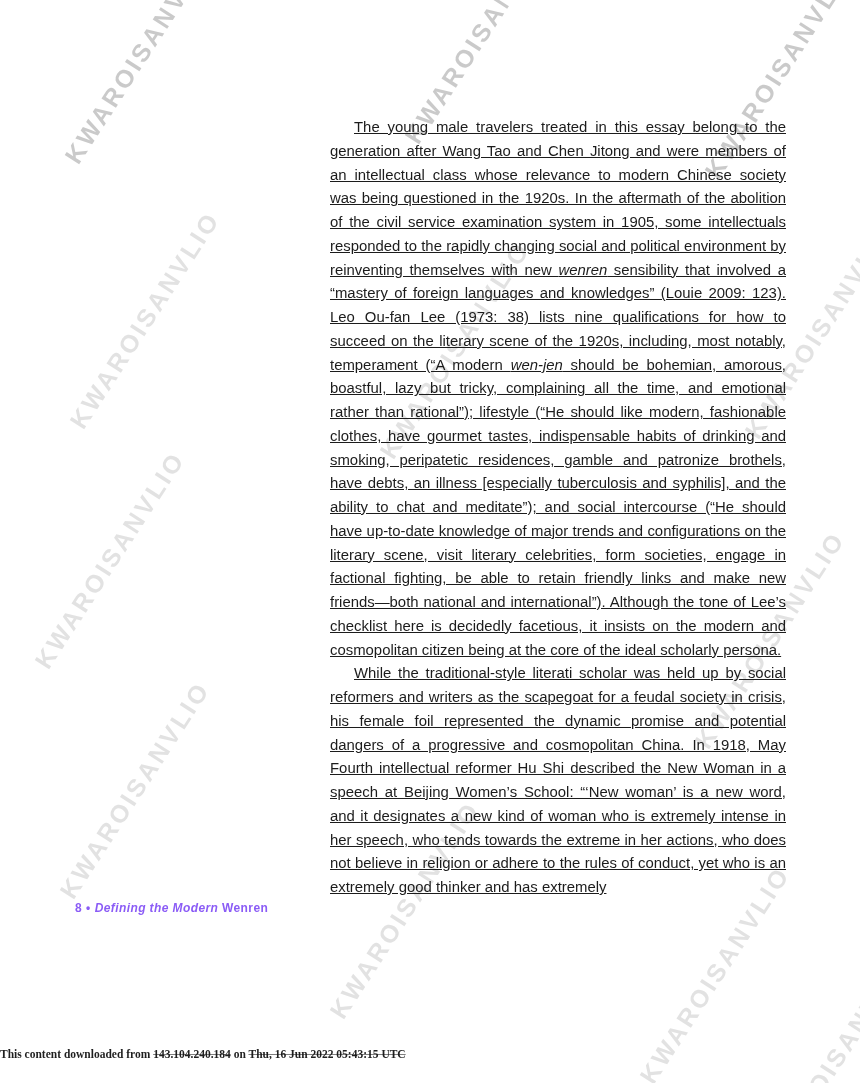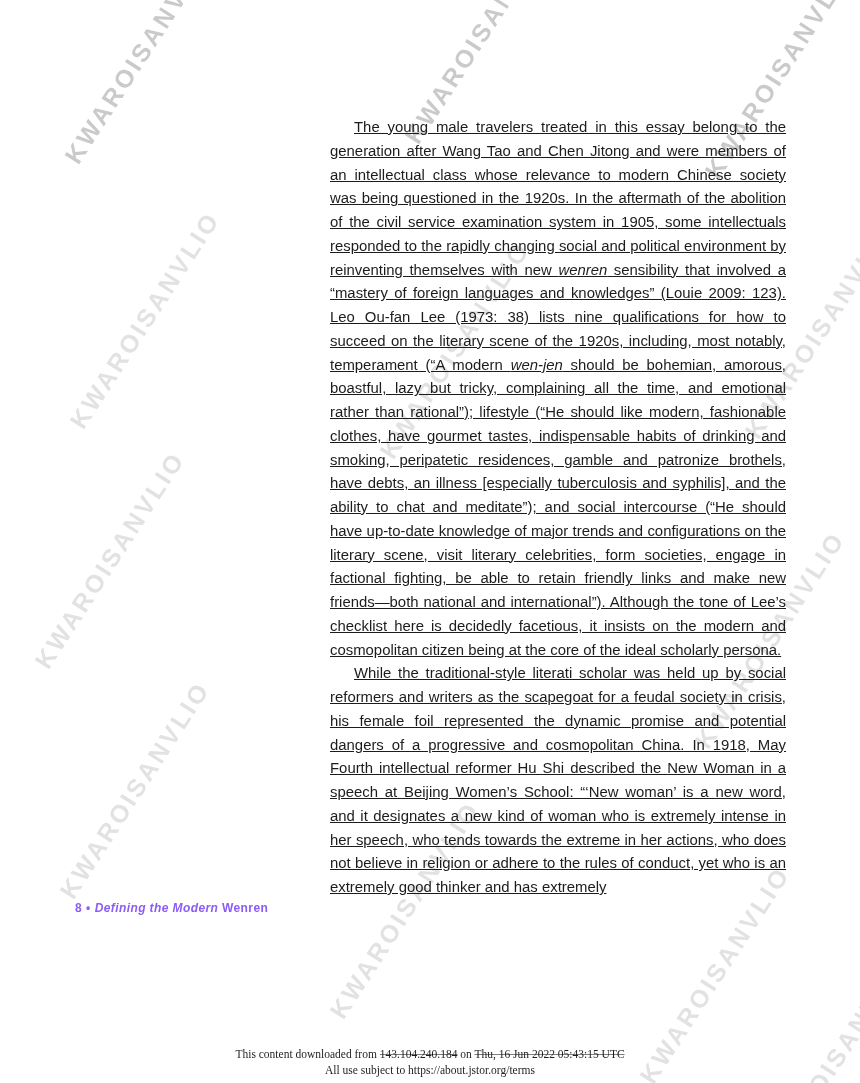--- a/index.html
+++ b/index.html
@@ -49,25 +49,25 @@
     letter-spacing:0.4px;
     color:#8b5cf6;
     white-space:nowrap;
   }
   .running-footer .sep { padding:0 4px; }
   
   .jstor-footer {
     position:absolute;
     left:0; right:0; top:1046px;
     z-index:1;
-    text-align:center;
     font-family:"Liberation Serif", serif;
     font-size:11.5px;
     line-height:16px;
     color:#1f1f1f;
+    font-weight:bold;
   }
   .redacted {
     filter:blur(0.7px);
     text-decoration:line-through;
     text-decoration-color:rgba(20,20,20,0.55);
   }
 </style>
 </head>
 <body>
 
@@ -92,16 +92,15 @@
       <p class="para indent"><span>The young male travelers treated in this essay belong to the generation after Wang Tao and Chen Jitong and were members of an intellectual class whose relevance to modern Chinese society was being questioned in the 1920s. In the aftermath of the abolition of the civil service examination system in 1905, some intellectuals responded to the rapidly changing social and political environment by reinventing themselves with new </span><span class="it">wenren</span><span> sensibility that involved a “mastery of foreign languages and knowledges” (Louie 2009: 123). Leo Ou-fan Lee (1973: 38) lists nine qualifications for how to succeed on the literary scene of the 1920s, including, most notably, temperament (“A modern </span><span class="it">wen-jen</span><span> should be bohemian, amorous, boastful, lazy but tricky, complaining all the time, and emotional rather than rational”); lifestyle (“He should like modern, fashionable clothes, have gourmet tastes, indispensable habits of drinking and smoking, peripatetic residences, gamble and patronize brothels, have debts, an illness [especially tuberculosis and syphilis], and the ability to chat and meditate”); and social intercourse (“He should have up-to-date knowledge of major trends and configurations on the literary scene, visit literary celebrities, form societies, engage in factional fighting, be able to retain friendly links and make new friends—both national and international”). Although the tone of Lee’s checklist here is decidedly facetious, it insists on the modern and cosmopolitan citizen being at the core of the ideal scholarly persona.</span></p>
       <p class="para indent"><span>While the traditional-style literati scholar was held up by social reformers and writers as the scapegoat for a feudal society in crisis, his female foil represented the dynamic promise and potential dangers of a progressive and cosmopolitan China. In 1918, May Fourth intellectual reformer Hu Shi described the New Woman in a speech at Beijing Women’s School: “‘New woman’ is a new word, and it designates a new kind of woman who is extremely intense in her speech, who tends towards the extreme in her actions, who does not believe in religion or adhere to the rules of conduct, yet who is an extremely good thinker and has extremely</span></p>
     </div>
 
   <div class="running-footer">
     <span>8</span><span class="sep">•</span><span class="it">Defining the Modern</span><span>&nbsp;</span><span>Wenren</span>
   </div>
 
   <div class="jstor-footer">
     <div><span>This content downloaded from </span><span class="redacted">143.104.240.184</span><span> on </span><span class="redacted">Thu, 16 Jun 2022 05:43:15 UTC</span></div>
-    <div>All use subject to https://about.jstor.org/terms</div>
   </div>
 
 </div>
 
 </body></html>

